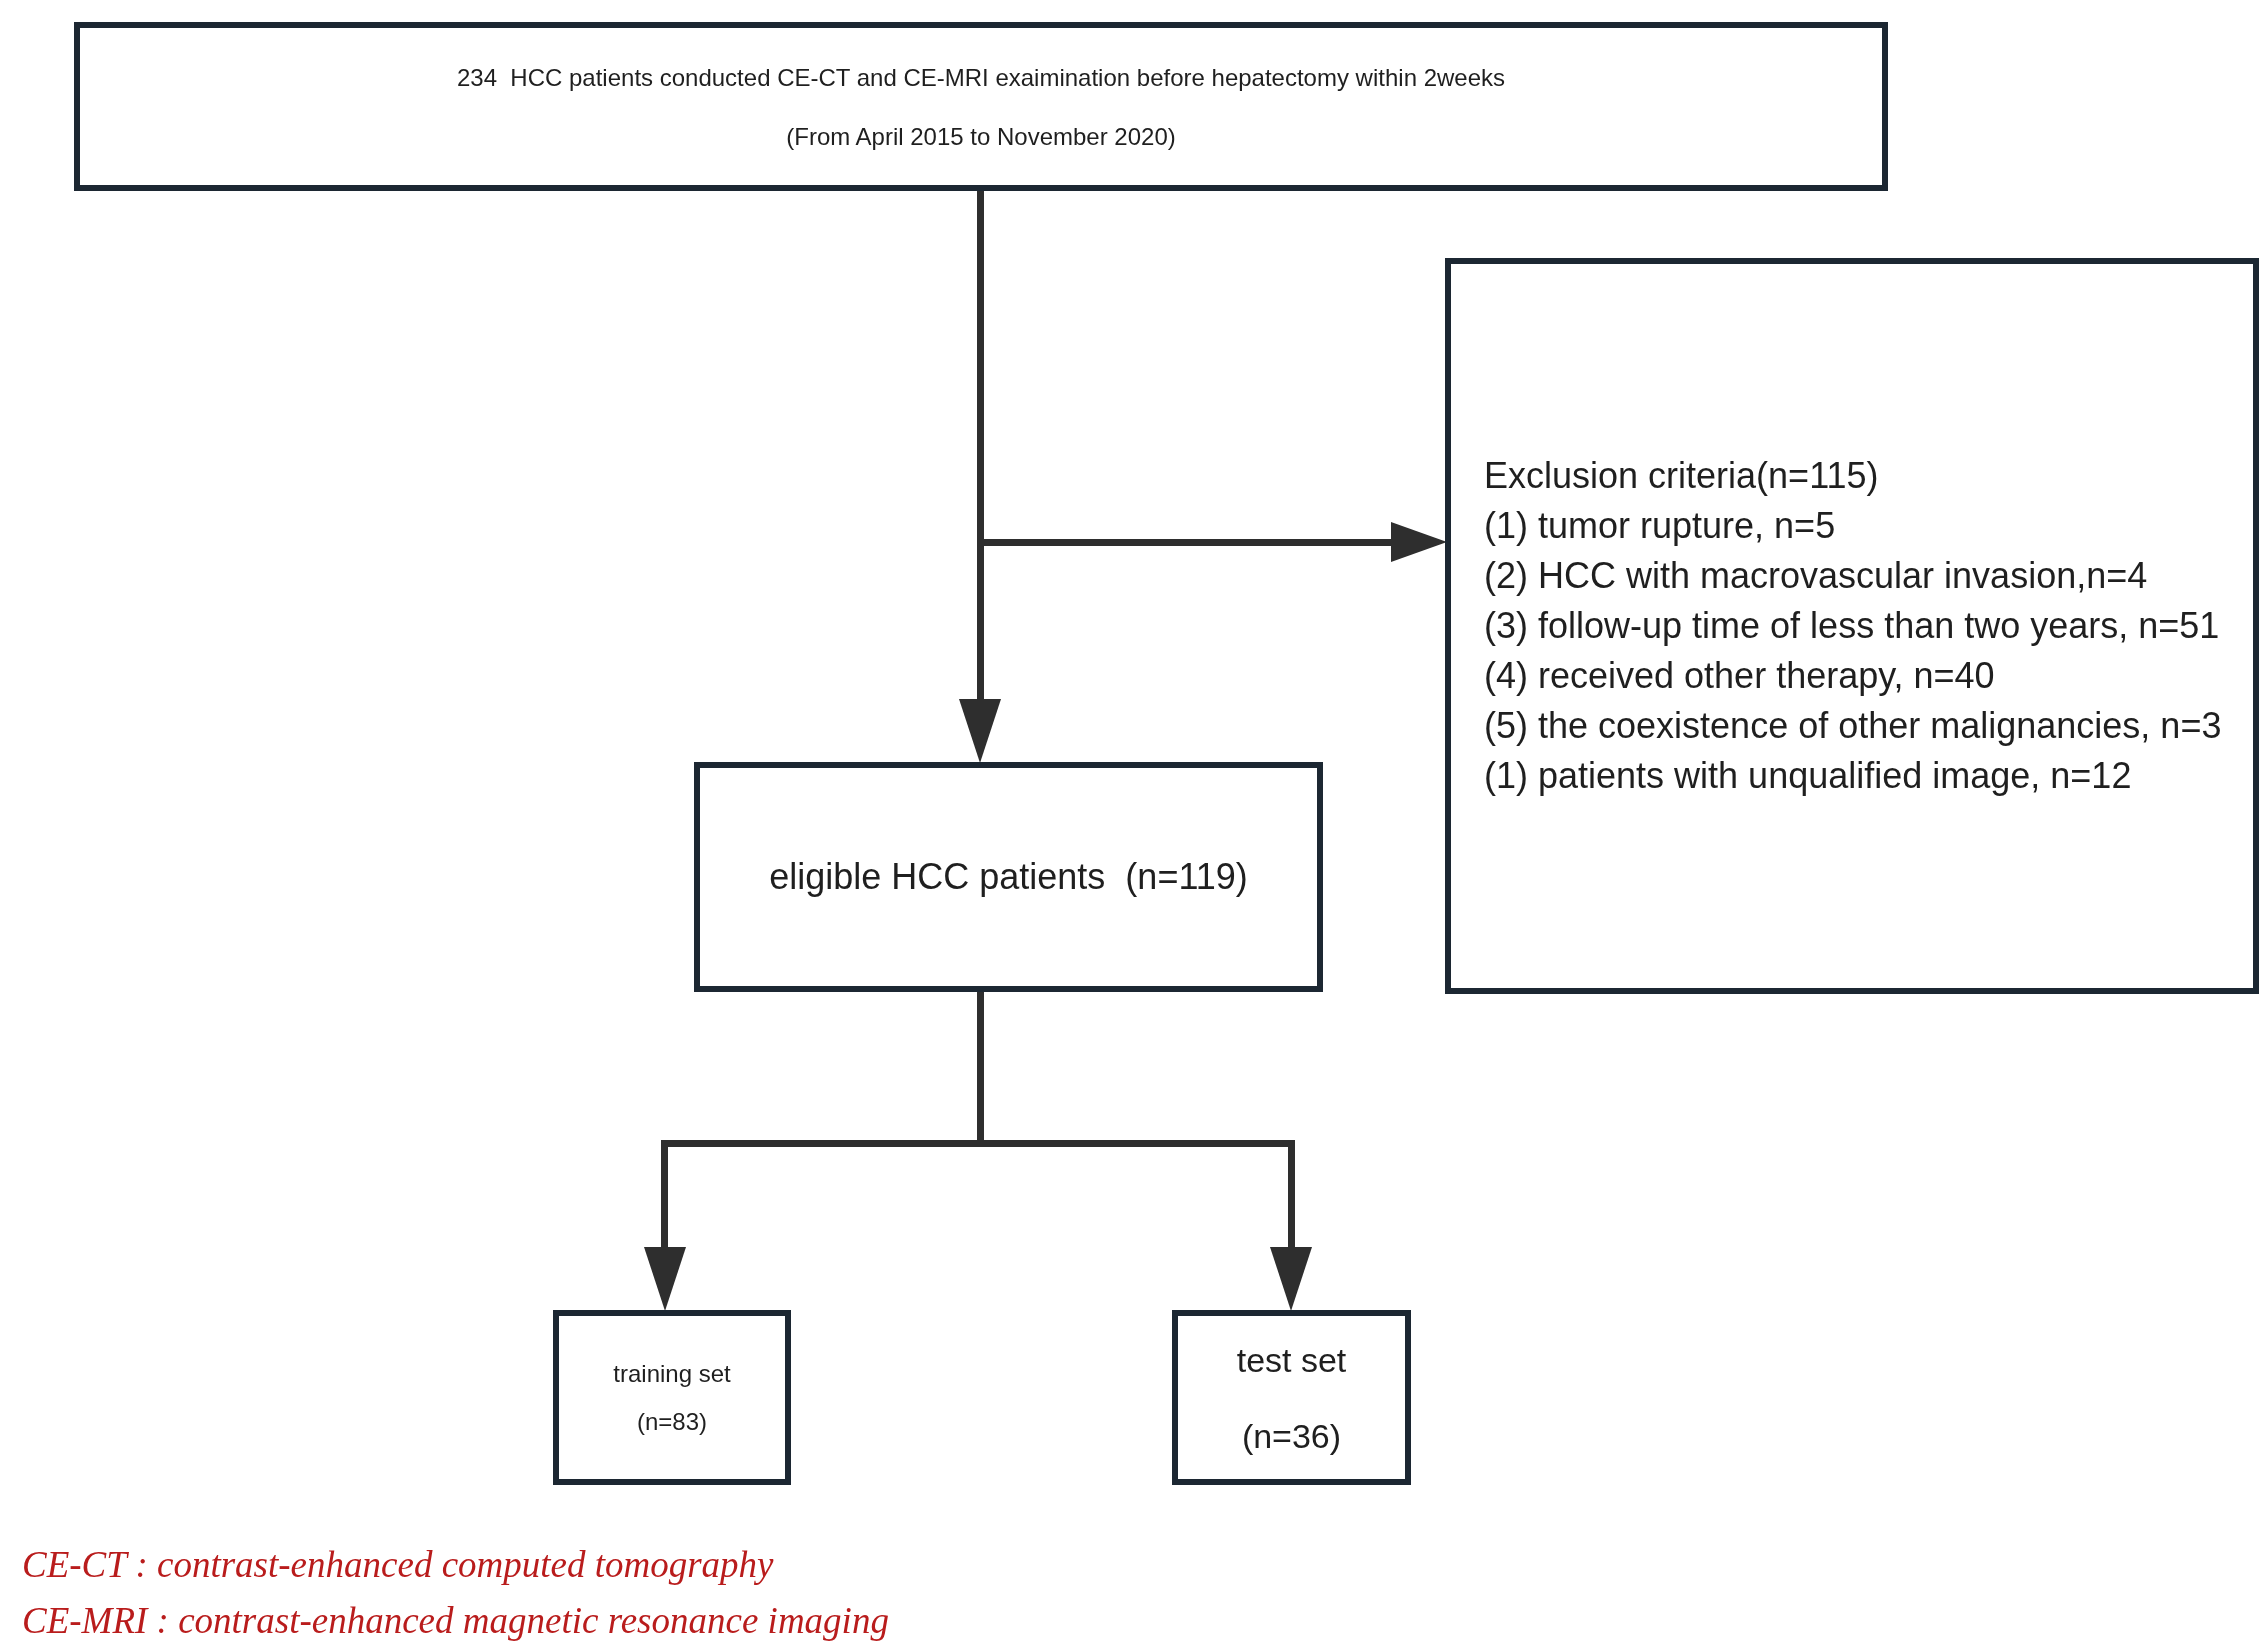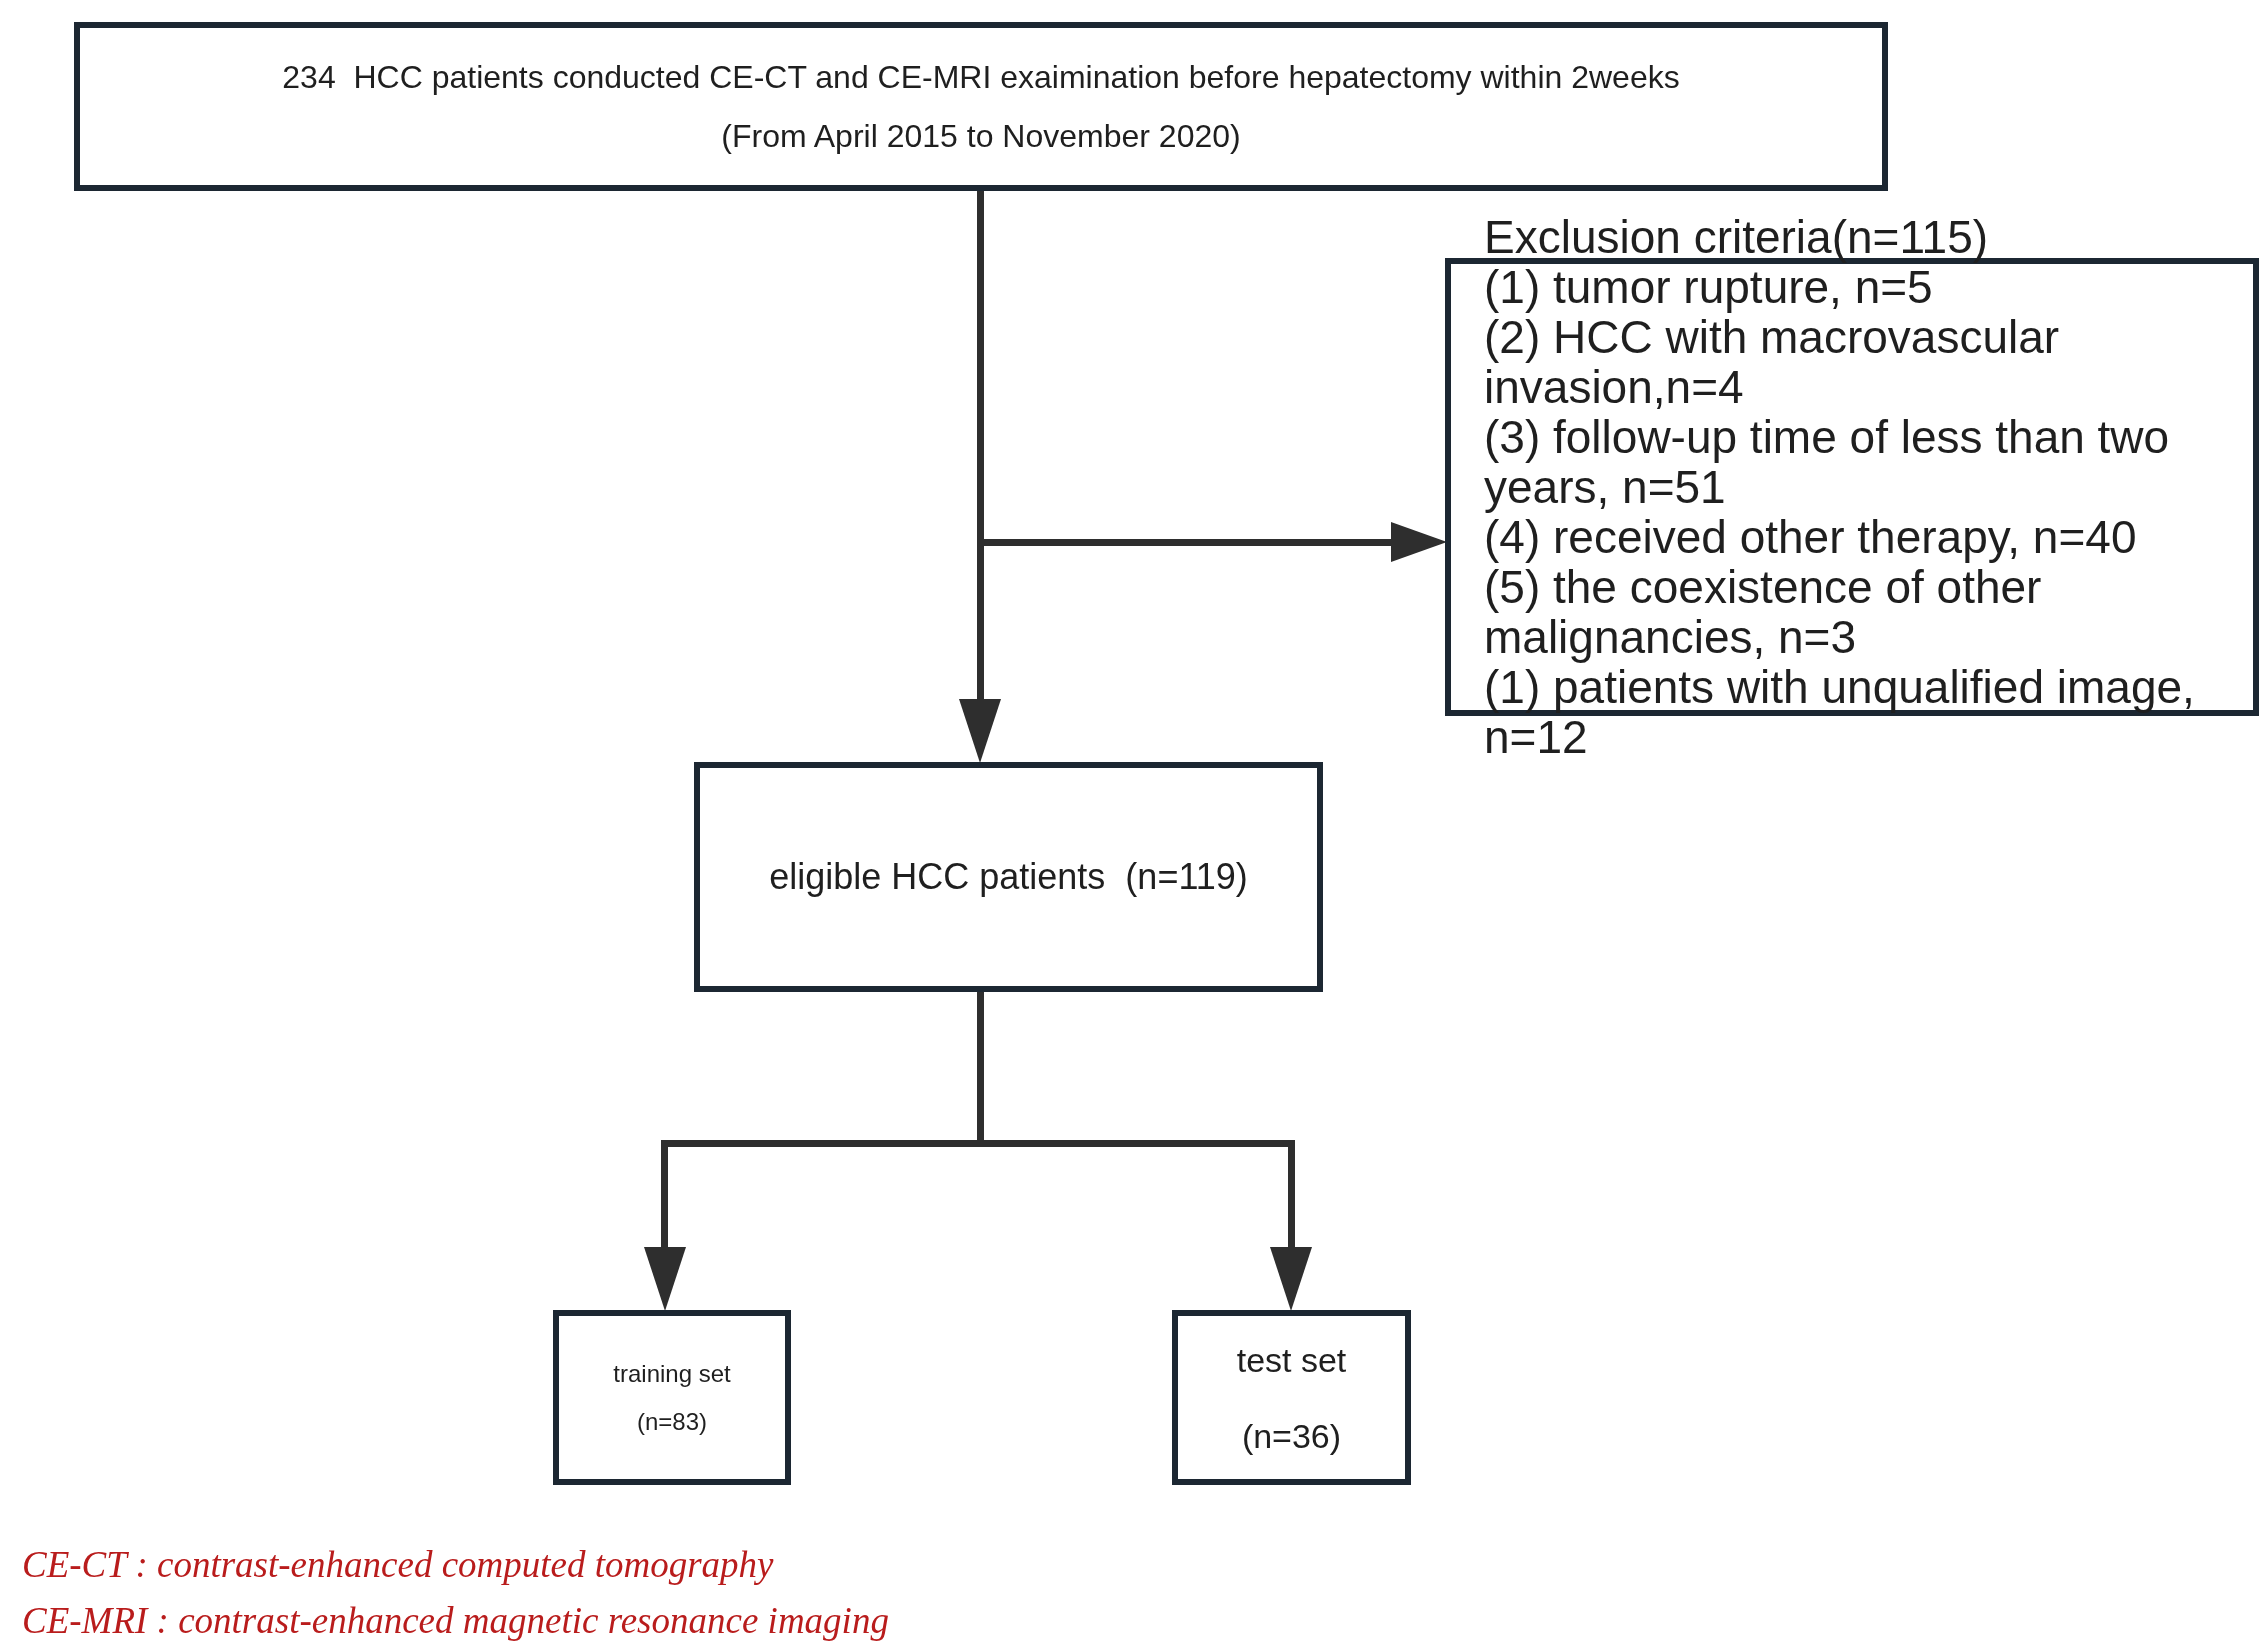--- a/index.html
+++ b/index.html
@@ -19,27 +19,27 @@
     box-sizing: border-box;
     display: flex;
     flex-direction: column;
     align-items: center;
     justify-content: center;
     text-align: center;
   }
   .box .txt { white-space: pre-wrap; }
   .top-box {
     left: 74px; top: 22px; width: 1814px; height: 169px;
-    font-size: 32px; line-height: 59px;
+    font-size: 24px; line-height: 59px;
   }
   .exclusion-box {
-    left: 1445px; top: 258px; width: 814px; height: 458px;
+    left: 1445px; top: 258px; width: 814px; height: 736px;
     align-items: flex-start; text-align: left;
     padding: 0 24px 0 33px;
-    font-size: 46px; line-height: 50px;
+    font-size: 36px; line-height: 50px;
   }
   .eligible-box {
     left: 666px; top: 762px; width: 629px; height: 230px;
     font-size: 36px;
     margin-left: 28px;
   }
   .training-box {
     left: 553px; top: 1310px; width: 238px; height: 175px;
     font-size: 24px; line-height: 48px;
   }

